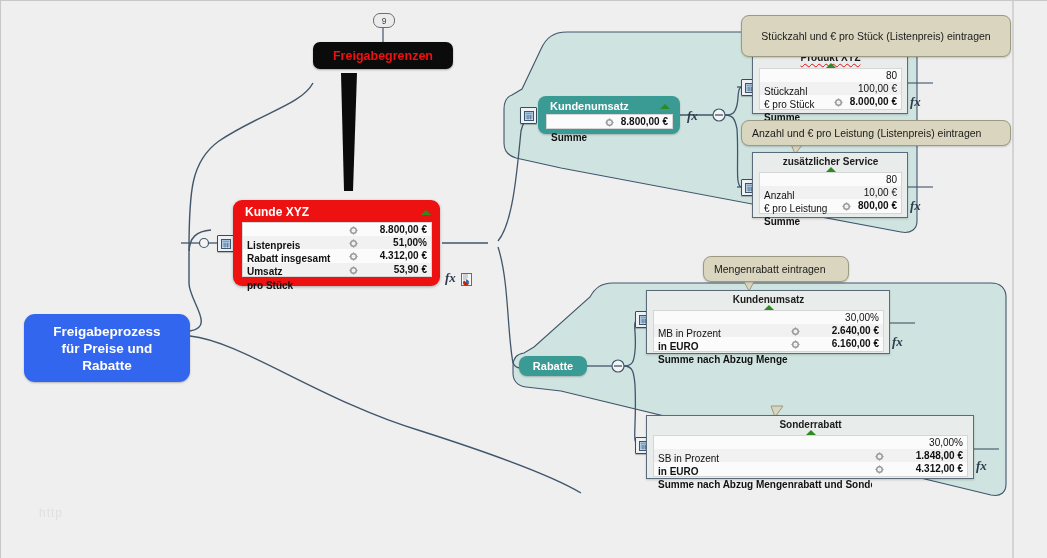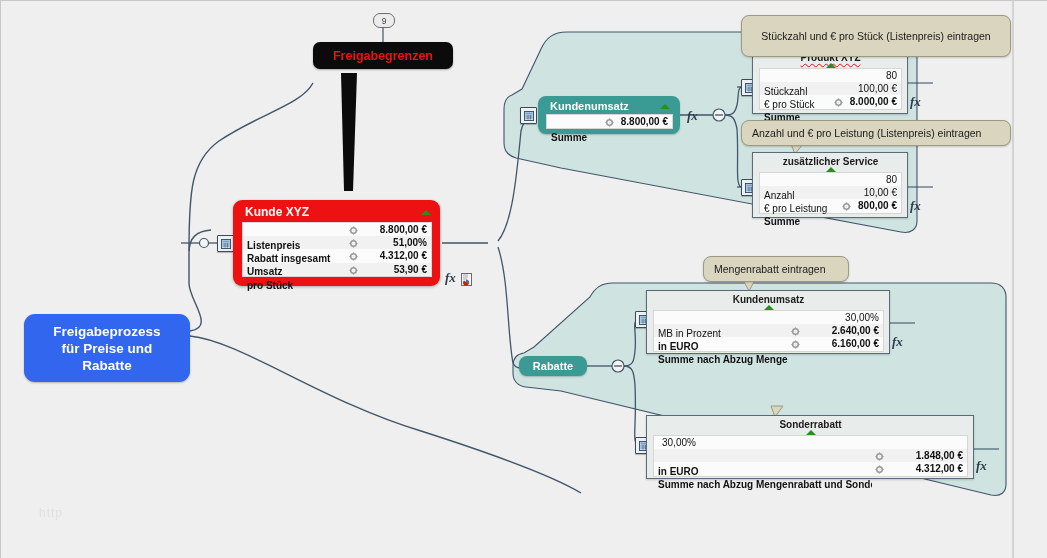--- a/index.html
+++ b/index.html
@@ -540,20 +540,21 @@
       </svg>
     </div>
   </div>
   <div class="abs box-node" style="left:645px;top:414px;width:326px;height:62px;">
     <div class="hdr">
       <span class="t">Sonderrabatt</span>
       <span class="tri"></span>
     </div>
     <div class="tbl">
       <div class="row">
+        <span class="lbl">SB in Prozent</span>
         <span class="val">30,00%</span>
       </div>
       <div class="row b alt">
         <span class="lbl">in EURO</span>
         <span class="gear">
           <svg width="9" height="9" viewBox="0 0 10 10">
               <circle cx="5" cy="5" r="3.1" fill="none" stroke="#9b9b9b" stroke-width="1.7"></circle>
               <circle cx="5" cy="5" r="1.2" fill="#f1f1f1"></circle>
               <g stroke="#9b9b9b" stroke-width="1.3">
                 <line x1="5" y1="0.4" x2="5" y2="2"></line>

